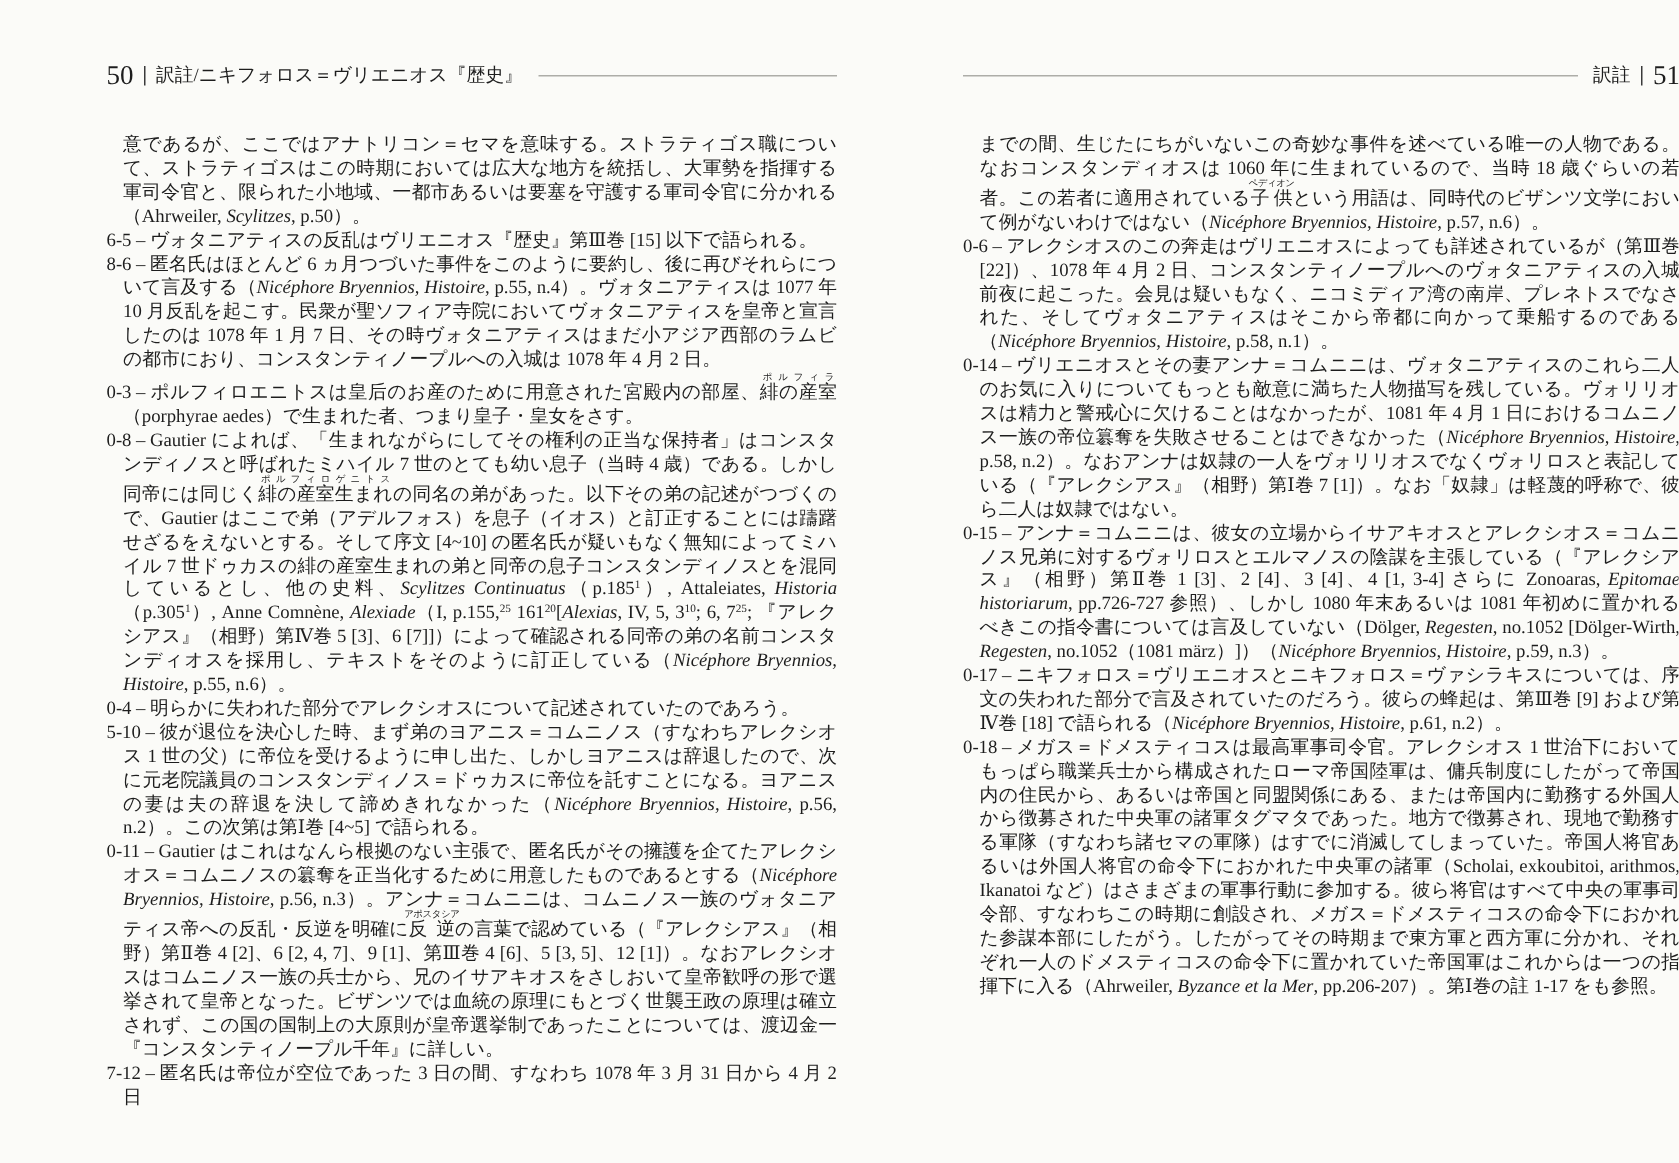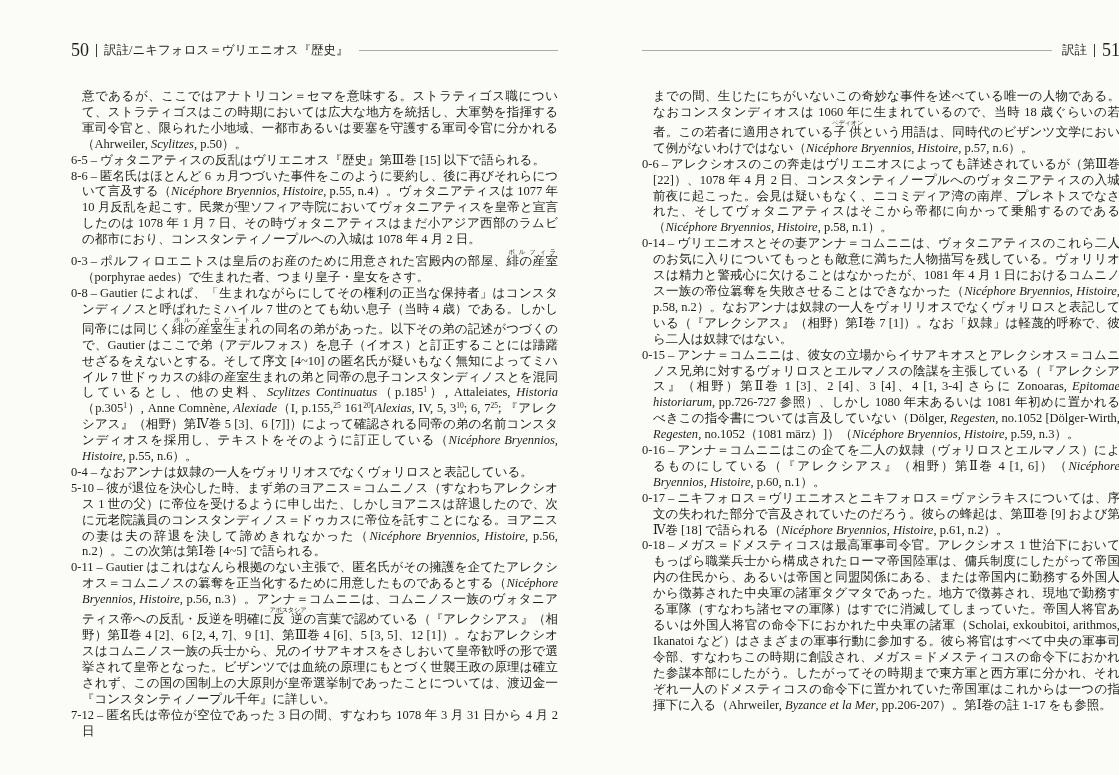--- a/index.html
+++ b/index.html
@@ -49,21 +49,21 @@
       <p class="intro">意であるが、ここではアナトリコン＝セマを意味する。ストラティゴス職について、ストラティゴスはこの時期においては広大な地方を統括し、大軍勢を指揮する軍司令官と、限られた小地域、一都市あるいは要塞を守護する軍司令官に分かれる（Ahrweiler, <i>Scylitzes</i>, p.50）。</p>
       <div class="notes">
   <p class="note"><span class="note-id">6-5</span><span class="note-dash">–</span><span class="note-body">ヴォタニアティスの反乱はヴリエニオス『歴史』第Ⅲ巻 [15] 以下で語られる。</span></p>
 
   <p class="note"><span class="note-id">8-6</span><span class="note-dash">–</span><span class="note-body">匿名氏はほとんど 6 ヵ月つづいた事件をこのように要約し、後に再びそれらについて言及する（<i>Nicéphore Bryennios, Histoire</i>, p.55, n.4）。ヴォタニアティスは 1077 年 10 月反乱を起こす。民衆が聖ソフィア寺院においてヴォタニアティスを皇帝と宣言したのは 1078 年 1 月 7 日、その時ヴォタニアティスはまだ小アジア西部のラムビの都市におり、コンスタンティノープルへの入城は 1078 年 4 月 2 日。</span></p>
 
   <p class="note"><span class="note-id">0-3</span><span class="note-dash">–</span><span class="note-body">ポルフィロエニトスは皇后のお産のために用意された宮殿内の部屋、<ruby>緋の産室<rt>ポルフィラ</rt></ruby>（porphyrae aedes）で生まれた者、つまり皇子・皇女をさす。</span></p>
 
   <p class="note"><span class="note-id">0-8</span><span class="note-dash">–</span><span class="note-body">Gautier によれば、「生まれながらにしてその権利の正当な保持者」はコンスタンディノスと呼ばれたミハイル 7 世のとても幼い息子（当時 4 歳）である。しかし同帝には同じく<ruby>緋の産室生まれ<rt>ポルフィロゲニトス</rt></ruby>の同名の弟があった。以下その弟の記述がつづくので、Gautier はここで弟（アデルフォス）を息子（イオス）と訂正することには躊躇せざるをえないとする。そして序文 [4~10] の匿名氏が疑いもなく無知によってミハイル 7 世ドゥカスの緋の産室生まれの弟と同帝の息子コンスタンディノスとを混同しているとし、他の史料、<i>Scylitzes Continuatus</i>（p.185<sup>1</sup>）, Attaleiates, <i>Historia</i>（p.305<sup>1</sup>）, Anne Comnène, <i>Alexiade</i>（I, p.155,<sup>25</sup> 161<sup>20</sup>[<i>Alexias</i>, IV, 5, 3<sup>10</sup>; 6, 7<sup>25</sup>; 『アレクシアス』（相野）第Ⅳ巻 5 [3]、6 [7]]）によって確認される同帝の弟の名前コンスタンディオスを採用し、テキストをそのように訂正している（<i>Nicéphore Bryennios, Histoire</i>, p.55, n.6）。</span></p>
 
-  <p class="note"><span class="note-id">0-4</span><span class="note-dash">–</span><span class="note-body">なおアンナは奴隷の一人をヴォリリオスでなくヴォリロスと表記している。</span></p>
+  <p class="note"><span class="note-id">0-4</span><span class="note-dash">–</span><span class="note-body">明らかに失われた部分でアレクシオスについて記述されていたのであろう。</span></p>
 
   <p class="note"><span class="note-id">5-10</span><span class="note-dash">–</span><span class="note-body">彼が退位を決心した時、まず弟のヨアニス＝コムニノス（すなわちアレクシオス 1 世の父）に帝位を受けるように申し出た、しかしヨアニスは辞退したので、次に元老院議員のコンスタンディノス＝ドゥカスに帝位を託すことになる。ヨアニスの妻は夫の辞退を決して諦めきれなかった（<i>Nicéphore Bryennios, Histoire</i>, p.56, n.2）。この次第は第Ⅰ巻 [4~5] で語られる。</span></p>
 
   <p class="note"><span class="note-id">0-11</span><span class="note-dash">–</span><span class="note-body">Gautier はこれはなんら根拠のない主張で、匿名氏がその擁護を企てたアレクシオス＝コムニノスの簒奪を正当化するために用意したものであるとする（<i>Nicéphore Bryennios, Histoire</i>, p.56, n.3）。アンナ＝コムニニは、コムニノス一族のヴォタニアティス帝への反乱・反逆を明確に<ruby>反逆<rt>アポスタシア</rt></ruby>の言葉で認めている（『アレクシアス』（相野）第Ⅱ巻 4 [2]、6 [2, 4, 7]、9 [1]、第Ⅲ巻 4 [6]、5 [3, 5]、12 [1]）。なおアレクシオスはコムニノス一族の兵士から、兄のイサアキオスをさしおいて皇帝歓呼の形で選挙されて皇帝となった。ビザンツでは血統の原理にもとづく世襲王政の原理は確立されず、この国の国制上の大原則が皇帝選挙制であったことについては、渡辺金一『コンスタンティノープル千年』に詳しい。</span></p>
 
   <p class="note"><span class="note-id">7-12</span><span class="note-dash">–</span><span class="note-body">匿名氏は帝位が空位であった 3 日の間、すなわち 1078 年 3 月 31 日から 4 月 2 日</span></p>
 </div>
     </div>
   </div>
 
@@ -76,21 +76,20 @@
     </div>
     <div class="page-body">
       <p class="intro">までの間、生じたにちがいないこの奇妙な事件を述べている唯一の人物である。なおコンスタンディオスは 1060 年に生まれているので、当時 18 歳ぐらいの若者。この若者に適用されている<ruby>子供<rt>ペディオン</rt></ruby>という用語は、同時代のビザンツ文学において例がないわけではない（<i>Nicéphore Bryennios, Histoire</i>, p.57, n.6）。</p>
       <div class="notes">
   <p class="note"><span class="note-id">0-6</span><span class="note-dash">–</span><span class="note-body">アレクシオスのこの奔走はヴリエニオスによっても詳述されているが（第Ⅲ巻 [22]）、1078 年 4 月 2 日、コンスタンティノープルへのヴォタニアティスの入城前夜に起こった。会見は疑いもなく、ニコミディア湾の南岸、プレネトスでなされた、そしてヴォタニアティスはそこから帝都に向かって乗船するのである（<i>Nicéphore Bryennios, Histoire</i>, p.58, n.1）。</span></p>
 
   <p class="note"><span class="note-id">0-14</span><span class="note-dash">–</span><span class="note-body">ヴリエニオスとその妻アンナ＝コムニニは、ヴォタニアティスのこれら二人のお気に入りについてもっとも敵意に満ちた人物描写を残している。ヴォリリオスは精力と警戒心に欠けることはなかったが、1081 年 4 月 1 日におけるコムニノス一族の帝位簒奪を失敗させることはできなかった（<i>Nicéphore Bryennios, Histoire</i>, p.58, n.2）。なおアンナは奴隷の一人をヴォリリオスでなくヴォリロスと表記している（『アレクシアス』（相野）第Ⅰ巻 7 [1]）。なお「奴隷」は軽蔑的呼称で、彼ら二人は奴隷ではない。</span></p>
 
   <p class="note"><span class="note-id">0-15</span><span class="note-dash">–</span><span class="note-body">アンナ＝コムニニは、彼女の立場からイサアキオスとアレクシオス＝コムニノス兄弟に対するヴォリロスとエルマノスの陰謀を主張している（『アレクシアス』（相野）第Ⅱ巻 1 [3]、2 [4]、3 [4]、4 [1, 3-4] さらに Zonoaras, <i>Epitomae historiarum</i>, pp.726-727 参照）、しかし 1080 年末あるいは 1081 年初めに置かれるべきこの指令書については言及していない（Dölger, <i>Regesten</i>, no.1052 [Dölger-Wirth, <i>Regesten</i>, no.1052（1081 märz）]）（<i>Nicéphore Bryennios, Histoire</i>, p.59, n.3）。</span></p>
 
-  <p class="note"><span class="note-id">0-16</span><span class="note-dash">–</span><span class="note-body">アンナ＝コムニニはこの企てを二人の奴隷（ヴォリロスとエルマノス）によるものにしている（『アレクシアス』（相野）第Ⅱ巻 4 [1, 6]）（<i>Nicéphore Bryennios, Histoire</i>, p.60, n.1）。</span></p>
 
   <p class="note"><span class="note-id">0-17</span><span class="note-dash">–</span><span class="note-body">ニキフォロス＝ヴリエニオスとニキフォロス＝ヴァシラキスについては、序文の失われた部分で言及されていたのだろう。彼らの蜂起は、第Ⅲ巻 [9] および第Ⅳ巻 [18] で語られる（<i>Nicéphore Bryennios, Histoire</i>, p.61, n.2）。</span></p>
 
   <p class="note"><span class="note-id">0-18</span><span class="note-dash">–</span><span class="note-body">メガス＝ドメスティコスは最高軍事司令官。アレクシオス 1 世治下においてもっぱら職業兵士から構成されたローマ帝国陸軍は、傭兵制度にしたがって帝国内の住民から、あるいは帝国と同盟関係にある、または帝国内に勤務する外国人から徴募された中央軍の諸軍タグマタであった。地方で徴募され、現地で勤務する軍隊（すなわち諸セマの軍隊）はすでに消滅してしまっていた。帝国人将官あるいは外国人将官の命令下におかれた中央軍の諸軍（Scholai, exkoubitoi, arithmos, Ikanatoi など）はさまざまの軍事行動に参加する。彼ら将官はすべて中央の軍事司令部、すなわちこの時期に創設され、メガス＝ドメスティコスの命令下におかれた参謀本部にしたがう。したがってその時期まで東方軍と西方軍に分かれ、それぞれ一人のドメスティコスの命令下に置かれていた帝国軍はこれからは一つの指揮下に入る（Ahrweiler, <i>Byzance et la Mer</i>, pp.206-207）。第Ⅰ巻の註 1-17 をも参照。</span></p>
 </div>
     </div>
   </div>
 
 </div>
 

